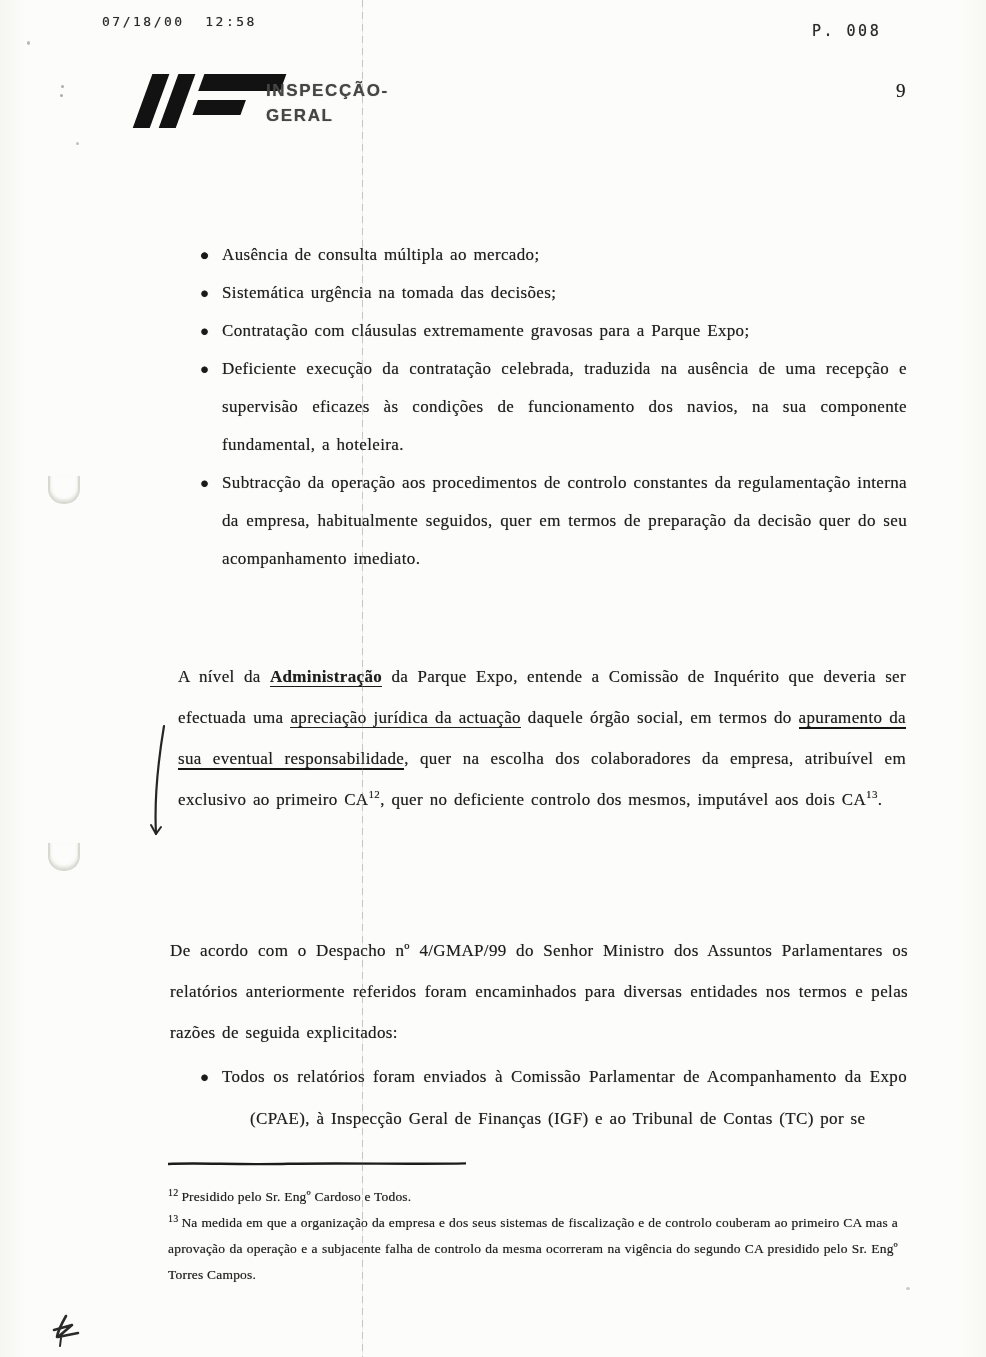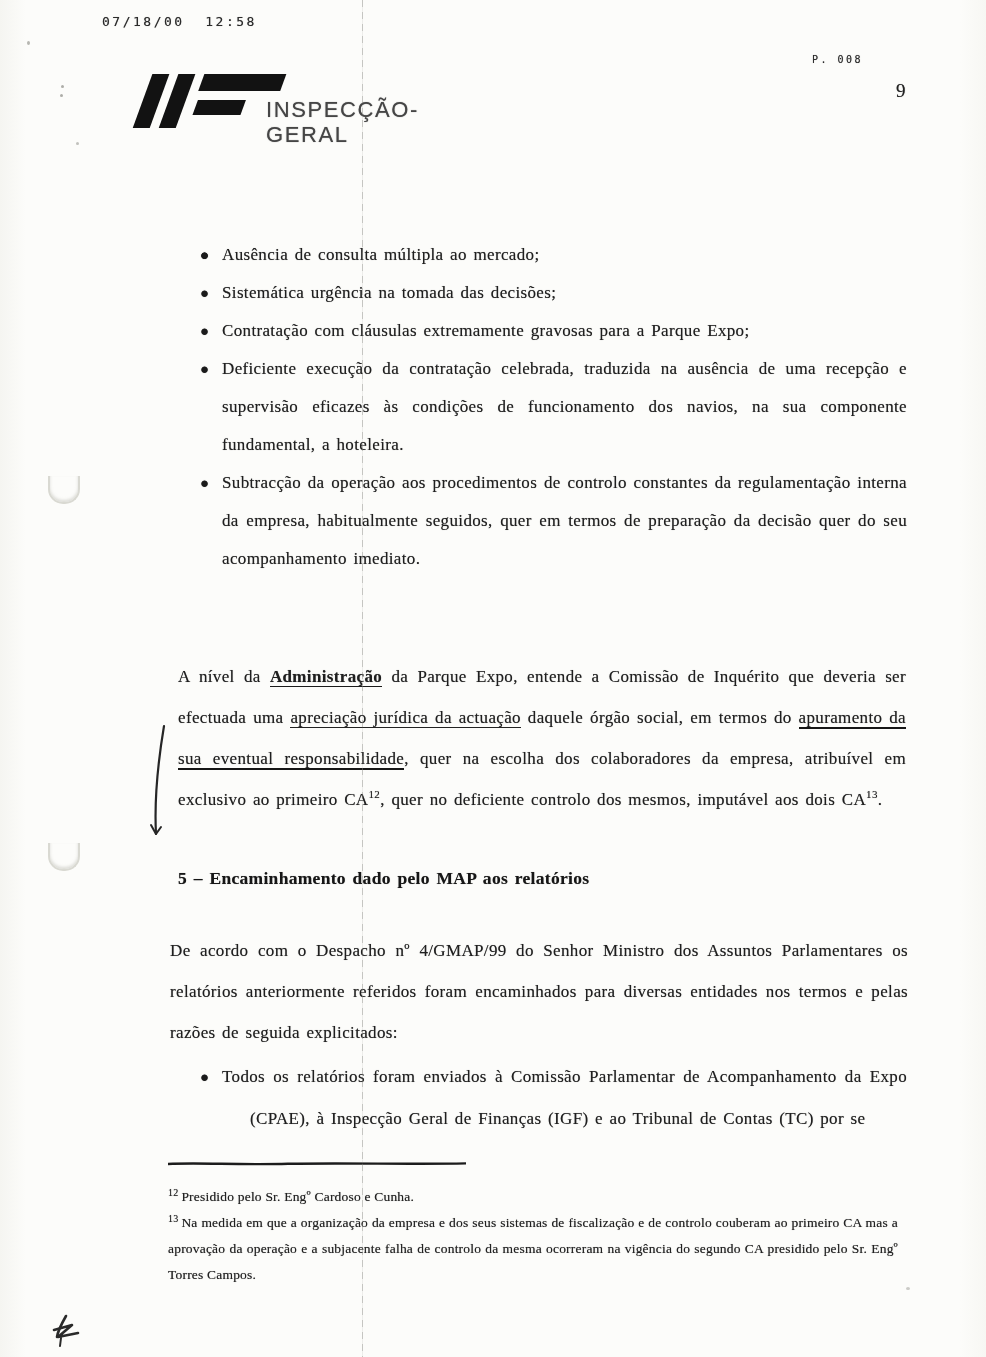--- a/index.html
+++ b/index.html
@@ -17,38 +17,37 @@
   
   .fax-ts{
     position:absolute;left:102px;top:14px;
     font-family:"DejaVu Sans Mono",monospace;
     font-size:13px;letter-spacing:2.5px;color:#2b2b2b;
     white-space:pre;
   }
   .fax-page{
     position:absolute;left:812px;top:22px;
     font-family:"DejaVu Sans Mono",monospace;
-    font-size:10px;letter-spacing:2.5px;color:#2b2b2b;margin-top:32px;
+    font-size:15px;letter-spacing:2.5px;color:#2b2b2b;
   }
 
   
   .letterhead{position:absolute;left:118px;top:72px;height:62px;}
   .logo{position:absolute;left:0;top:2px;width:140px;height:56px;transform:skewX(-20deg);transform-origin:bottom left;}
   .logo .b{position:absolute;background:#121212;}
   .logo .b1{left:14px;top:0;width:17px;height:54px;}
   .logo .b2{left:40px;top:0;width:17px;height:54px;}
   .logo .b3{left:66px;top:0;width:82px;height:17px;}
   .logo .b4{left:69px;top:26px;width:48px;height:15px;}
   .orgname{
     position:absolute;left:148px;top:6px;
     font-family:"Liberation Sans",sans-serif;
-    font-weight:normal;color:#454545;
-    font-size:22px;line-height:25px;letter-spacing:1.6px;
+    font-weight:bold;color:#454545;
+    font-size:17px;line-height:25px;letter-spacing:1.6px;
     text-shadow:0 0 1px rgba(60,60,60,0.6);
-    margin-top:19px;
   }
   .pageno{position:absolute;left:896px;top:80px;font-size:19px;color:#222;}
 
   
   .blist{position:absolute;left:170px;width:737px;list-style:none;margin:0;padding:0;}
   .blist li{
     position:relative;padding-left:52px;
     font-size:17px;line-height:38px;
     text-align:justify;letter-spacing:0.35px;word-spacing:2px;
   }
@@ -137,34 +136,33 @@
     <li><span class="bullet">●</span><span>Subtracção da operação aos procedimentos de controlo constantes da regulamentação interna da empresa, habitualmente seguidos, quer em termos de preparação da decisão quer do seu acompanhamento imediato.</span></li>
   </ul>
 
   <div class="para para-admin txt"><span>A nível da </span><span class="u-bold">Administração</span><span> da Parque Expo, entende a Comissão de Inquérito que deveria ser efectuada uma </span><span class="u-thin">apreciação jurídica da actuação</span><span> daquele órgão social, em termos do </span><span class="u-heavy">apuramento da sua eventual responsabilidade</span><span>, quer na escolha dos colaboradores da empresa, atribuível em exclusivo ao primeiro CA</span><span class="supref">12</span><span>, quer no deficiente controlo dos mesmos, imputável aos dois CA</span><span class="supref">13</span><span>.</span></div>
 
   <svg class="margin-arrow" width="34" height="128" viewBox="0 0 34 128">
     <path d="M24,4 C18,40 14,75 16,112" stroke="#262626" stroke-width="2.2" fill="none" stroke-linecap="round"></path>
     <path d="M16,112 L11,103 M16,112 L21,105" stroke="#262626" stroke-width="2" fill="none" stroke-linecap="round"></path>
   </svg>
 
-  <div class="sec-heading txt">5 – Encaminhamento dado pelo MAP aos relatórios</div>
 
   <div class="para para-despacho txt">De acordo com o Despacho nº 4/GMAP/99 do Senhor Ministro dos Assuntos Parlamentares os relatórios anteriormente referidos foram encaminhados para diversas entidades nos termos e pelas razões de seguida explicitados:</div>
 
   <ul class="blist list-routing txt">
     <li><span class="bullet">●</span><span>Todos os relatórios foram enviados à Comissão Parlamentar de Acompanhamento da Expo (CPAE), à Inspecção Geral de Finanças (IGF) e ao Tribunal de Contas (TC) por se</span></li>
   </ul>
 
   <svg class="fnrule" width="300" height="8" viewBox="0 0 300 8">
     <path d="M0,4 C30,2.5 70,5 120,3.8 C180,2.6 240,4.6 298,3.4" stroke="#1c1c1c" stroke-width="2.4" fill="none"></path>
   </svg>
 
   <div class="footnotes txt">
-    <p class="fn"><span class="fnmark">12</span><span>Presidido pelo Sr. Engº Cardoso e Cunha.</span></p>
+    <p class="fn"><span class="fnmark">12</span><span>Presidido pelo Sr. Engº Cardoso e Todos.</span></p>
     <p class="fn"><span class="fnmark">13</span><span>Na medida em que a organização da empresa e dos seus sistemas de fiscalização e de controlo couberam ao primeiro CA mas a aprovação da operação e a subjacente falha de controlo da mesma ocorreram na vigência do segundo CA presidido pelo Sr. Engº Torres Campos.</span></p>
   </div>
 
   <div class="fold"></div>
   <div class="hole hole-1"></div>
   <div class="hole hole-2"></div>
 
   <svg class="hand-mark" width="48" height="46" viewBox="0 0 48 46">
     <path d="M22,6 C18,13 14,20 13,27" stroke="#2a2a2a" stroke-width="2.6" fill="none" stroke-linecap="round"></path>
     <path d="M10,20 L28,15 L14,27 L34,23" stroke="#2a2a2a" stroke-width="2.6" fill="none" stroke-linecap="round" stroke-linejoin="round"></path>

